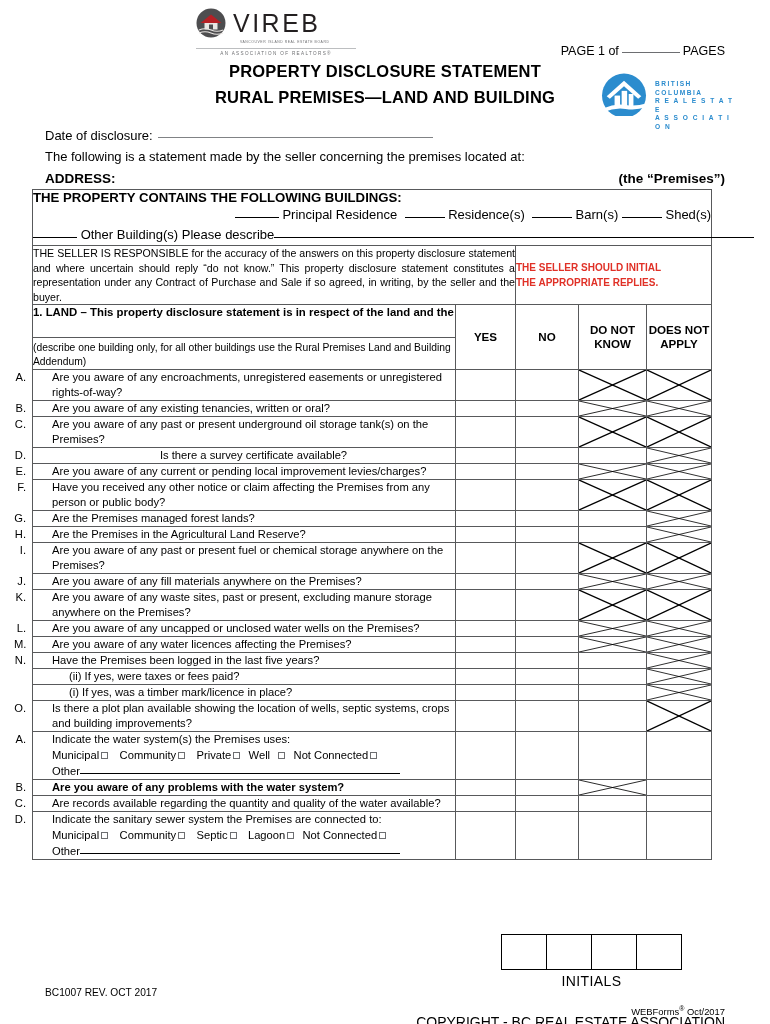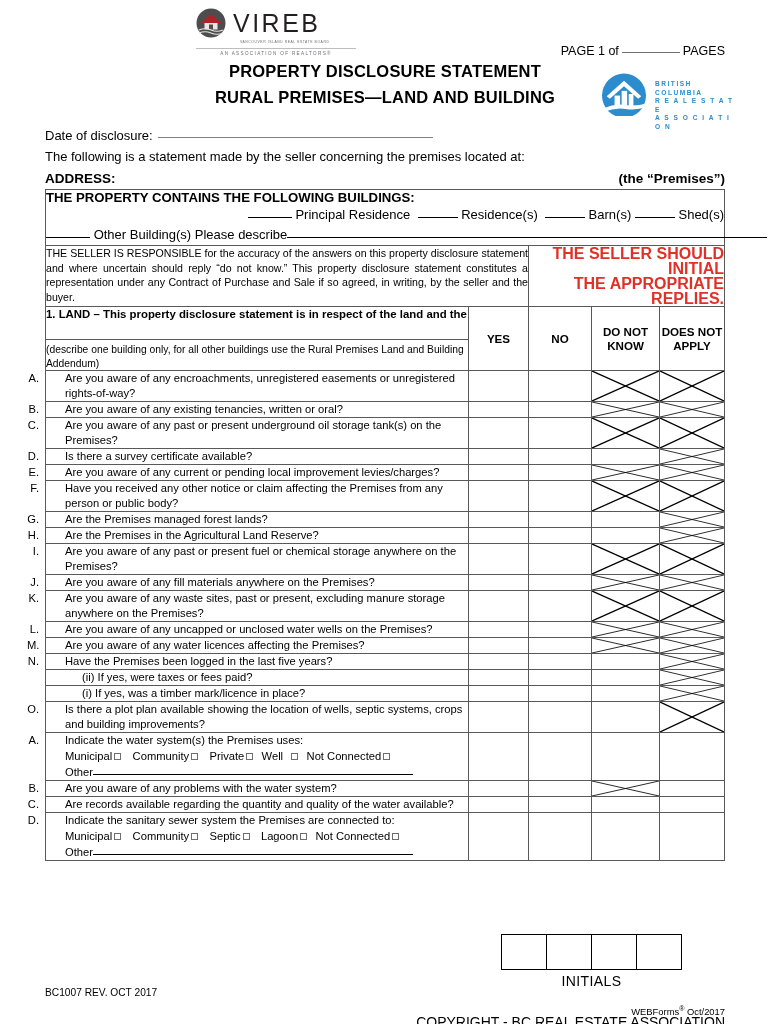--- a/index.html
+++ b/index.html
@@ -52,43 +52,43 @@
   
   #intro { position:absolute; left:45px; top:125px; width:680px; }
   .intro-line { font-size:13px; line-height:21px; }
   #date-blank { display:inline-block; width:275px;
     border-bottom:1px solid #808285; margin-left:5px; vertical-align:2px; }
   #address-row { display:flex; justify-content:space-between;
     font-size:13.5px; font-weight:bold; margin-top:4px; width:680px; }
 
   
   #form-table {
-    position:absolute; left:45px; top:189px; width:679px;
+    position:absolute; left:32px; top:189px; width:679px;
     border-collapse:collapse; table-layout:fixed;
   }
   #form-table td { border:1px solid #58595b; vertical-align:top; padding:0; }
   .col-q    { width:423px; }
   .col-yes  { width:60px; }
   .col-no   { width:63px; }
   .col-dnk  { width:68px; }
   .col-dna  { width:65px; }
 
   .buildings-cell { padding:5px 6px 6px 6px; }
   .buildings-title { font-weight:bold; font-size:13.2px; }
   .buildings-line { font-size:13px; line-height:20px; white-space:nowrap;text-align:right; }
   .ul { display:inline-block; border-bottom:1px solid #000; vertical-align:1px; }
   .ul-s { width:44px; }
   .ul-m { width:40px; }
   .ul-grow { display:inline-block; border-bottom:1px solid #000;
     width:480px; vertical-align:1px; }
 
   .resp-cell { padding:5px 7px 6px 7px; font-size:10.6px; line-height:14.6px;
     text-align:justify; }
-  .initial-cell { text-align:right; vertical-align:middle !important;
-    padding:6px; color:#e03127; font-weight:bold; font-size:16px;
+  .initial-cell { text-align:left; vertical-align:middle !important;
+    padding:6px; color:#e03127; font-weight:bold; font-size:10px;
     line-height:15px; }
 
   .land-cell { padding:4px 6px 3px 6px; }
   .land-title { font-size:11.4px; font-weight:bold; line-height:14px; }
   .land-blank { border-bottom:1px solid #58595b; height:18px; margin:1px 0 3px 0; }
   .land-note { font-size:10.3px; line-height:13.6px; }
 
   .hdr-cell { text-align:center; vertical-align:middle !important;
     font-size:11.6px; font-weight:bold; line-height:14px; }
 
@@ -285,21 +285,21 @@
           </svg>
         </td>
         <td class="x-cell">
           <svg viewBox="0 0 68 22" preserveAspectRatio="none">
             <line x1="0" y1="0" x2="68" y2="22" stroke="#000" stroke-width="1"></line>
             <line x1="0" y1="22" x2="68" y2="0" stroke="#000" stroke-width="1"></line>
           </svg>
         </td>
       </tr>
       <tr>
-        <td class="q-cell"><span class="ltr">D.</span><span class="q-inner" style="margin-top: -15px;">Is there a survey certificate available?</span></td>
+        <td class="q-cell"><span class="ltr">D.</span><span class="q-inner" style="margin-top: -15px; text-align: center;">Is there a survey certificate available?</span></td>
         <td></td>
         <td></td>
         <td></td>
         <td class="x-cell">
           <svg viewBox="0 0 68 22" preserveAspectRatio="none">
             <line x1="0" y1="0" x2="68" y2="22" stroke="#000" stroke-width="1"></line>
             <line x1="0" y1="22" x2="68" y2="0" stroke="#000" stroke-width="1"></line>
           </svg>
         </td>
       </tr>
@@ -514,21 +514,21 @@
         </div>
       </td>
       <td></td>
       <td></td>
       <td></td>
       <td></td>
     </tr>
 
     <tr>
       <td class="q-cell">
-        <span class="ltr">B.</span><span class="q-inner" style="margin-top:-15px;">Are you aware of any problems with the water system?</span>
+        <span class="ltr">B.</span><span class="q-inner" style="margin-top:-15px;font-weight:bold;">Are you aware of any problems with the water system?</span>
       </td>
       <td></td>
       <td></td>
       <td class="x-cell">
         <svg viewBox="0 0 68 22" preserveAspectRatio="none">
           <line x1="0" y1="0" x2="68" y2="22" stroke="#000" stroke-width="1"></line>
           <line x1="0" y1="22" x2="68" y2="0" stroke="#000" stroke-width="1"></line>
         </svg>
       </td>
       <td></td>

